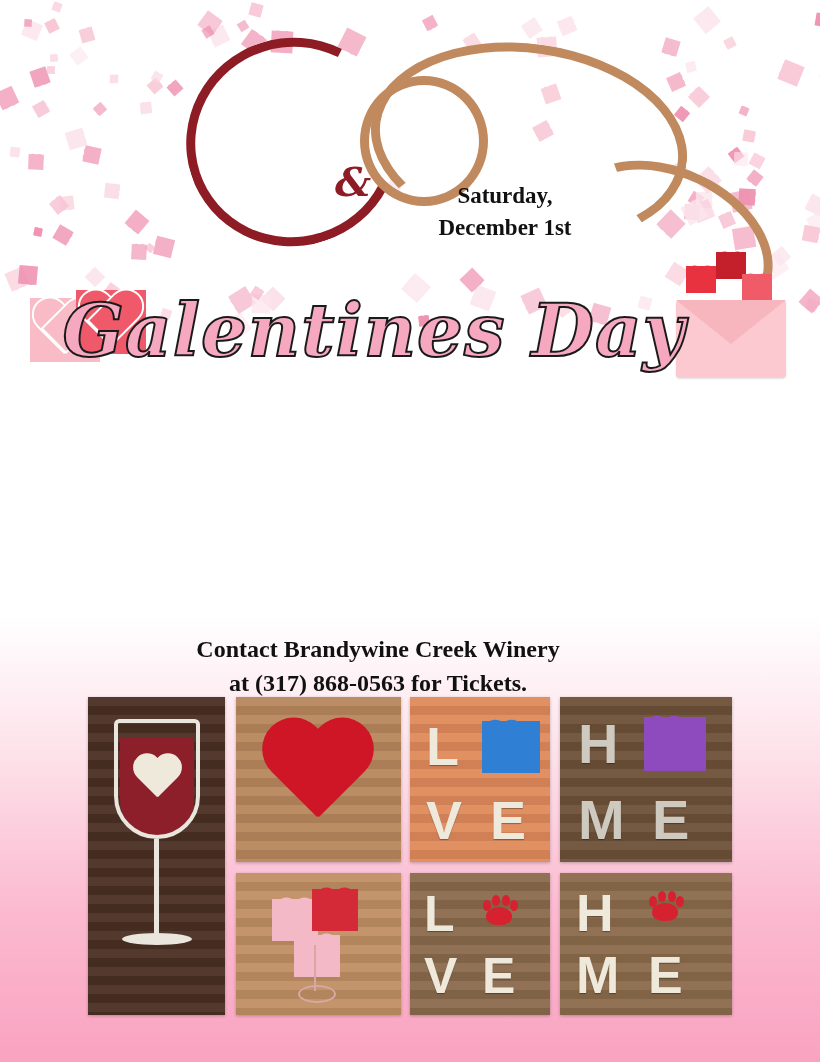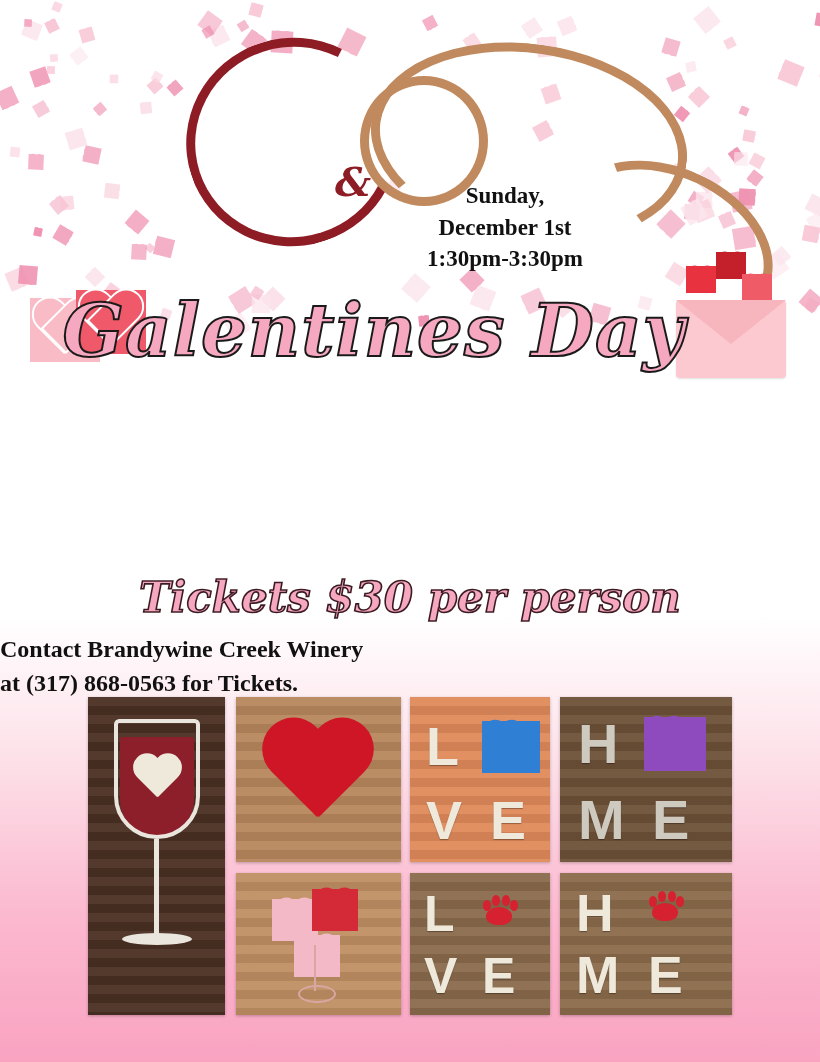--- a/index.html
+++ b/index.html
@@ -227,20 +227,21 @@
     font-style: italic;
     font-weight: bold;
     font-size: 42px;
     color: #f6a8c0;
     -webkit-text-stroke: 1.6px #3b1b22;
   }
   .contact {
     position: absolute;
     left: 0; top: 632px;
     width: 756px;
+    text-align: center;
     font-family: "Liberation Serif", serif;
     font-weight: bold;
     font-size: 24px;
     line-height: 1.42;
     color: #111;
   }
 
   
   .gallery {
     position: absolute;
@@ -509,41 +510,39 @@
 
   <div class="logo-wrap">
     <div class="swirl swirl-a"></div>
     <div class="swirl swirl-b"></div>
     <div class="swirl-tail"></div>
     <div class="logo-circle-cut"></div>
     <div class="logo-amp">&amp;</div>
   </div>
 
   <div class="date-block">
-    <div>Sunday,</div>
+    <div>Saturday,</div>
     <div>December 1st</div>
-    <div>1:30pm-3:30pm</div>
   </div>
 
   <div class="hearts-left">
     <div class="bigheart bh1"></div>
     <div class="bigheart bh2"></div>
   </div>
 
   <div class="envelope">
     <div class="env-heart eh1"></div>
     <div class="env-heart eh2"></div>
     <div class="env-heart eh3"></div>
     <div class="flap"></div>
   </div>
 
   <div class="galentines">Galentines Day</div>
 
 
-  <div class="tickets">Tickets  $30  per person</div>
 
   <div class="contact">
     <div>Contact Brandywine Creek Winery</div>
     <div>at (317) 868-0563 for Tickets.</div>
   </div>
 
   <div class="gallery">
 
     <div class="tile t-wine">
       <div class="wood"></div>

